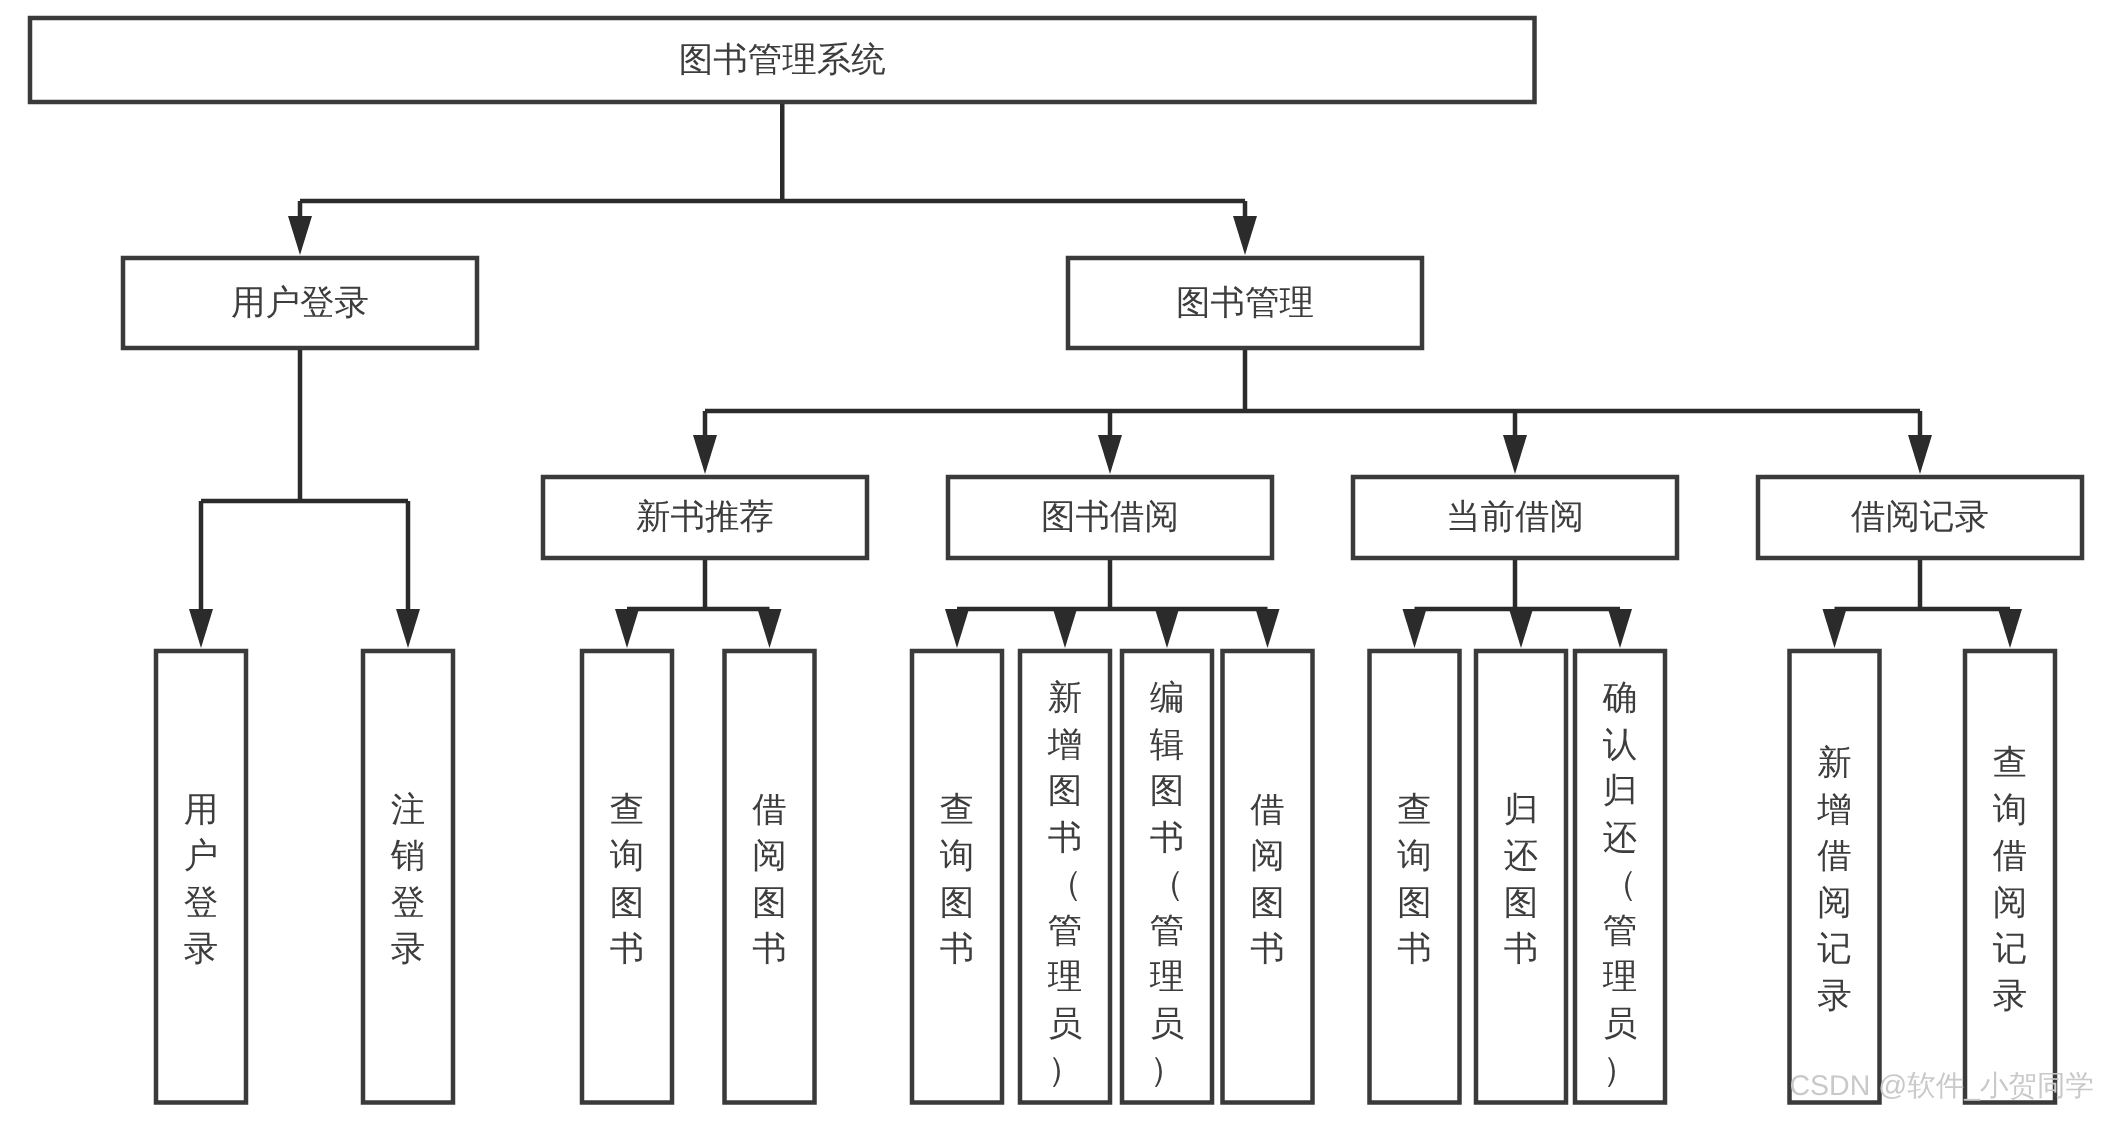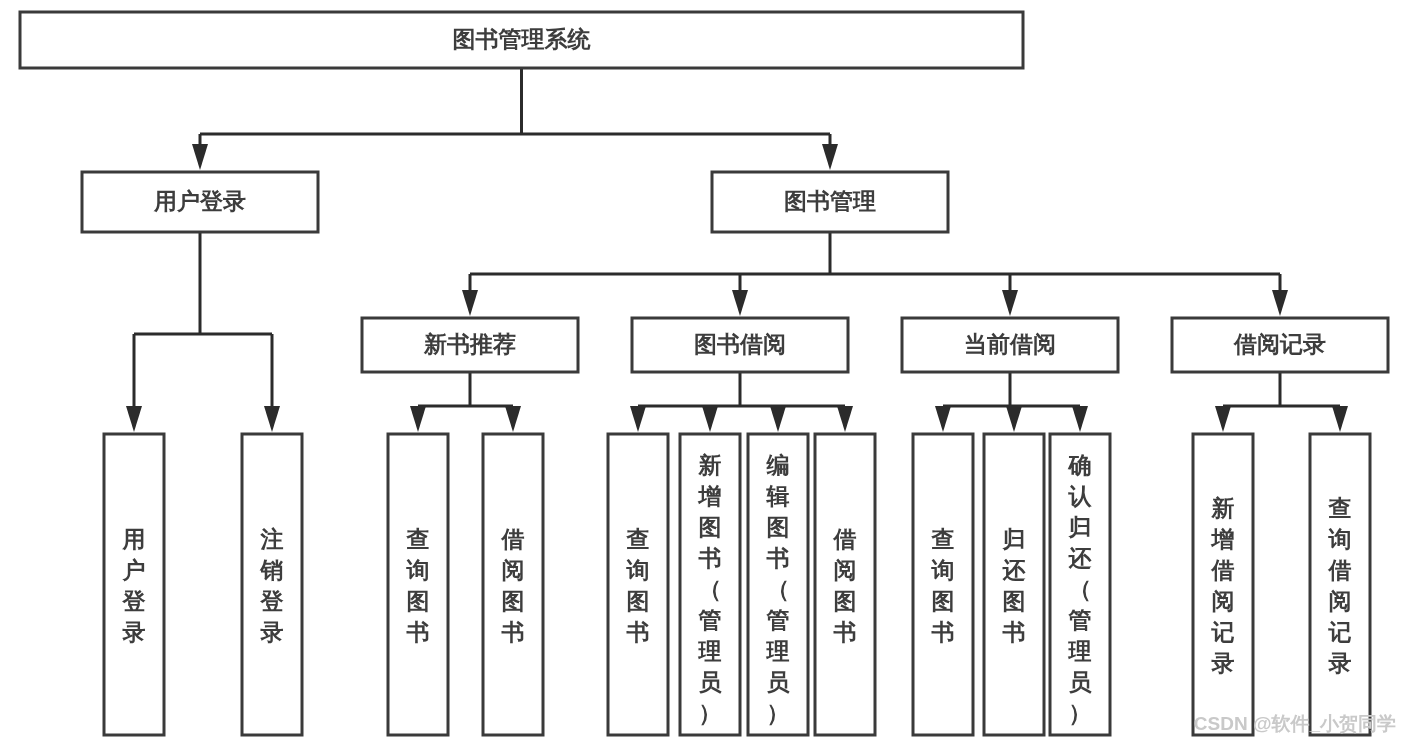--- a/index.html
+++ b/index.html
@@ -14,21 +14,20 @@
     position: relative;
     overflow: hidden;
     font-family: "Liberation Sans", "DejaVu Sans", sans-serif;
   }
   #diagram-root {
     position: absolute;
     left: 0;
     top: 0;
     width: 1405px;
     height: 747px;
-    font-weight: bold;
   }
   svg.diagram-canvas {
     display: block;
     width: 1405px;
     height: 747px;
     background: #ffffff;
   }
   .node-box {
     fill: #ffffff;
     stroke: #3a3a3a;

